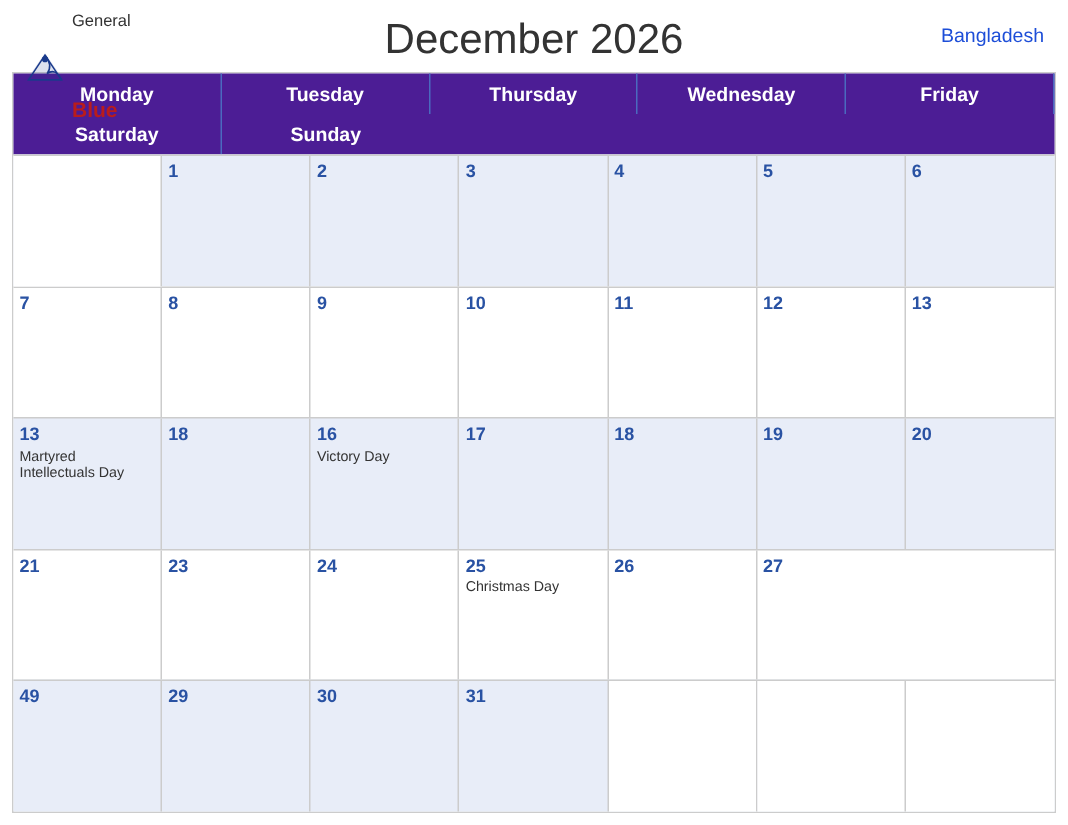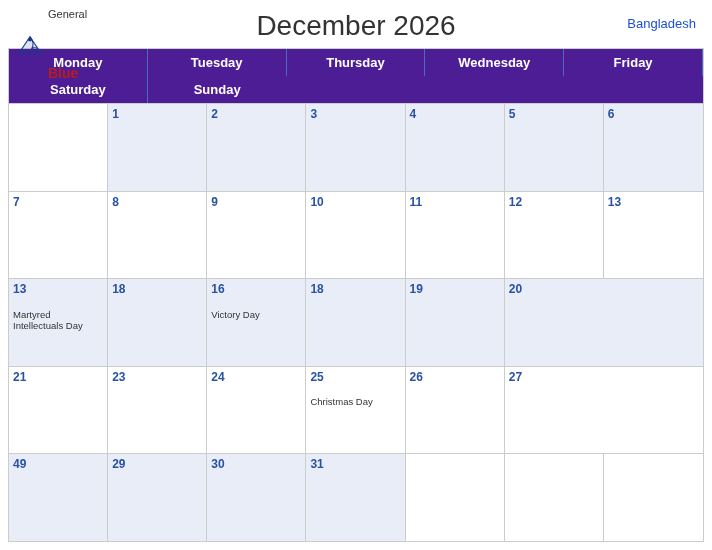--- a/index.html
+++ b/index.html
@@ -117,21 +117,21 @@
     .cell-date {
       font-size: 12px;
       font-weight: bold;
       color: #2952a3;
       line-height: 1.2;
     }
     .cell-event {
       font-size: 9.5px;
       color: #333;
       line-height: 1.2;
-      margin-top: 12px;
+      margin-top: 2px;
     }
     
     .week:nth-child(odd) {
       background: #e8edf8;
     }
     .week:nth-child(even) {
       background: #fff;
     }
   </style>
 </head>
@@ -218,20 +218,23 @@
             <div class="cell-event">Martyred Intellectuals Day</div>
           </div>
           <div class="cell">
             <div class="cell-date">18</div>
           </div>
           <div class="cell">
             <div class="cell-date">16</div>
             <div class="cell-event">Victory Day</div>
           </div>
           <div class="cell">
+            <div class="cell-date">17</div>
+          </div>
+          <div class="cell">
             <div class="cell-date">18</div>
           </div>
           <div class="cell">
             <div class="cell-date">19</div>
           </div>
           <div class="cell">
             <div class="cell-date">20</div>
           </div>
         </div>
         <div class="week">

